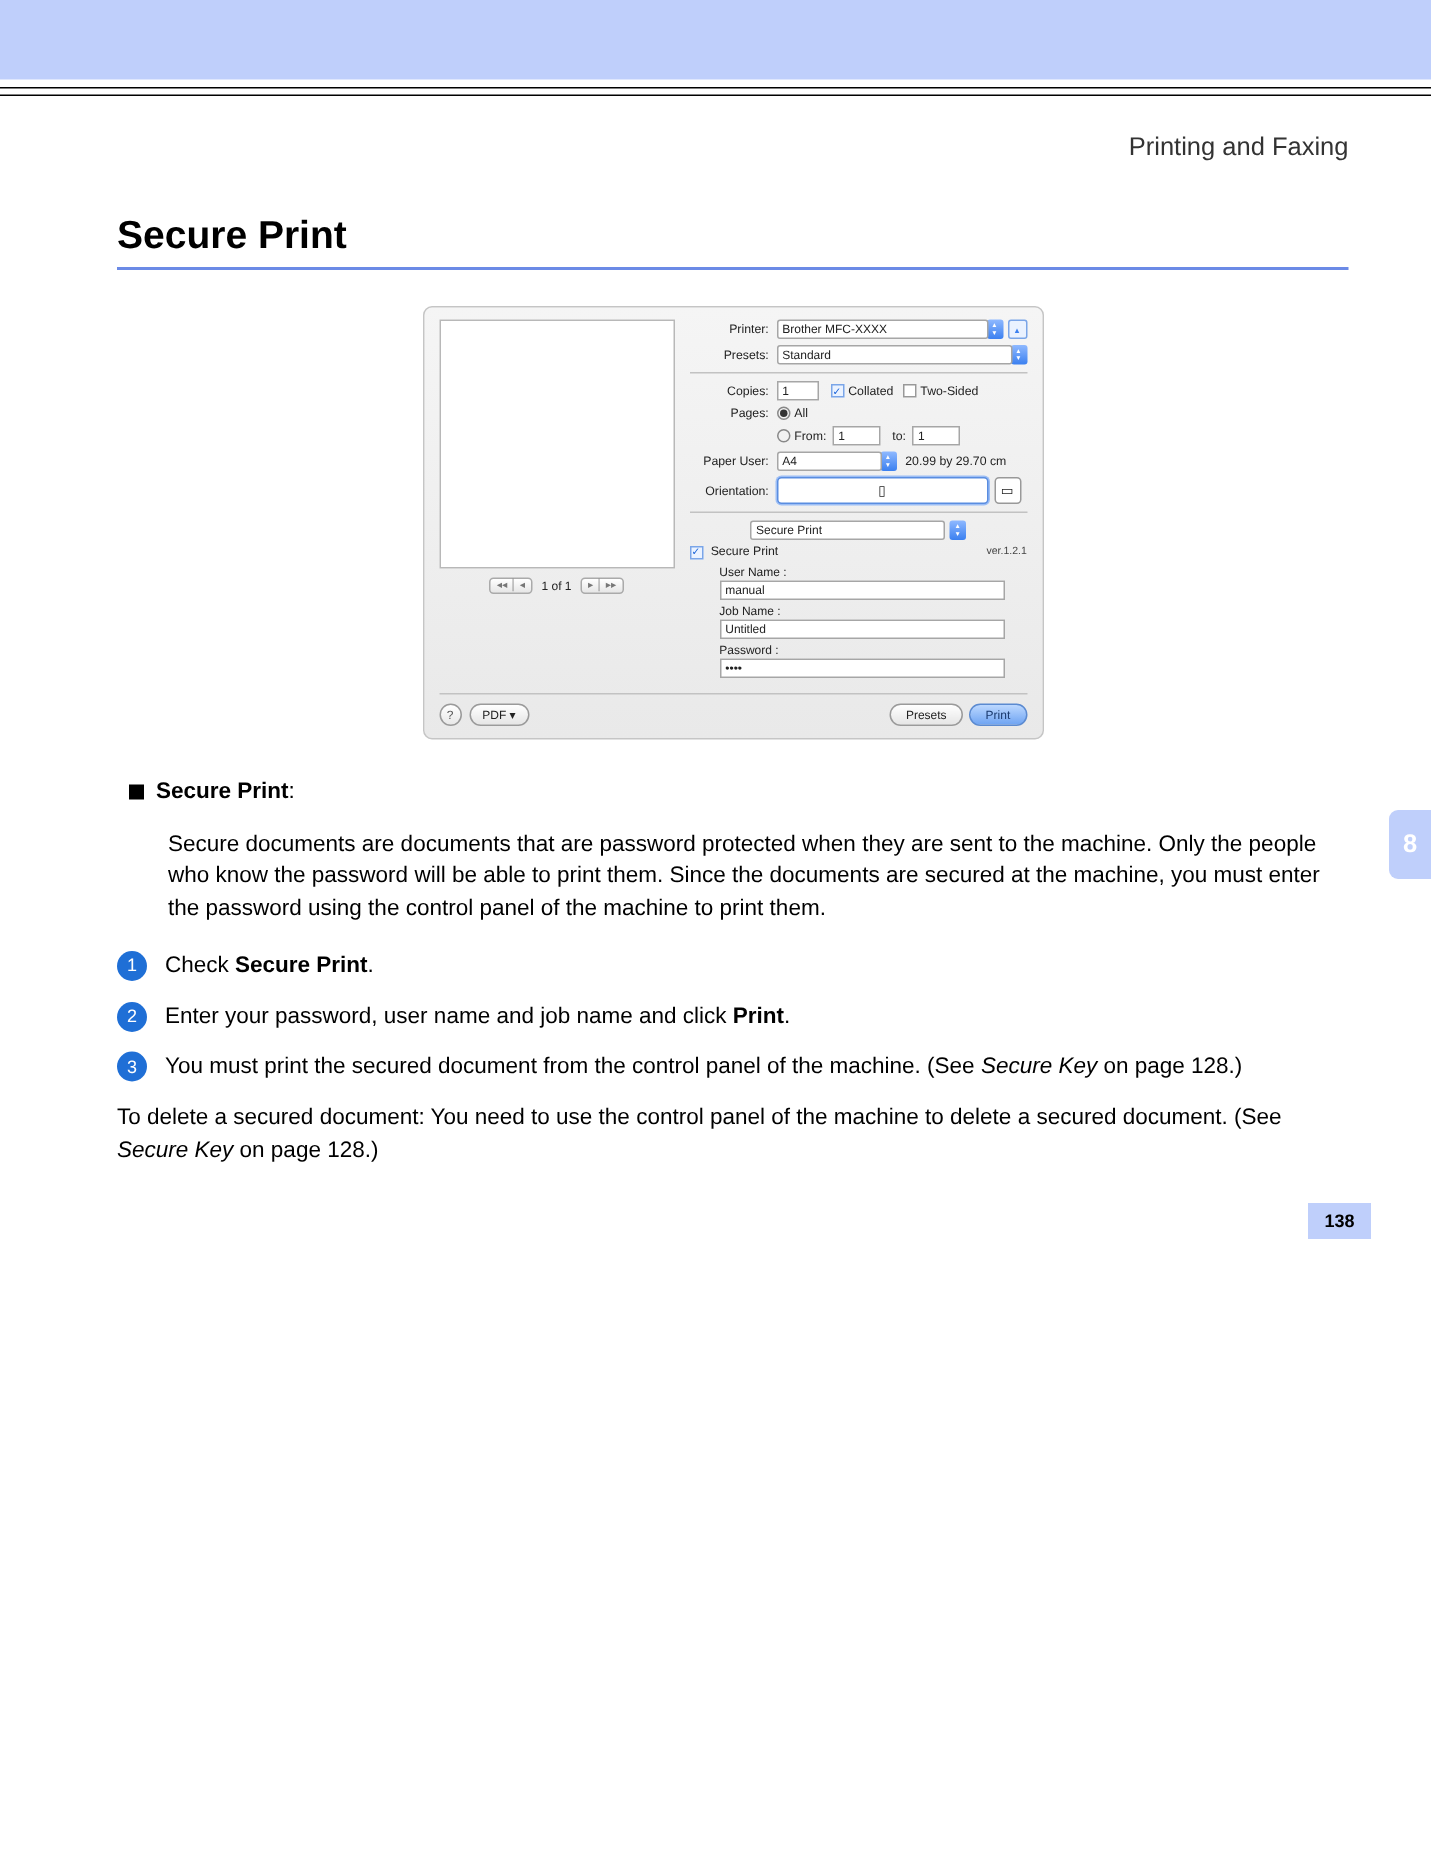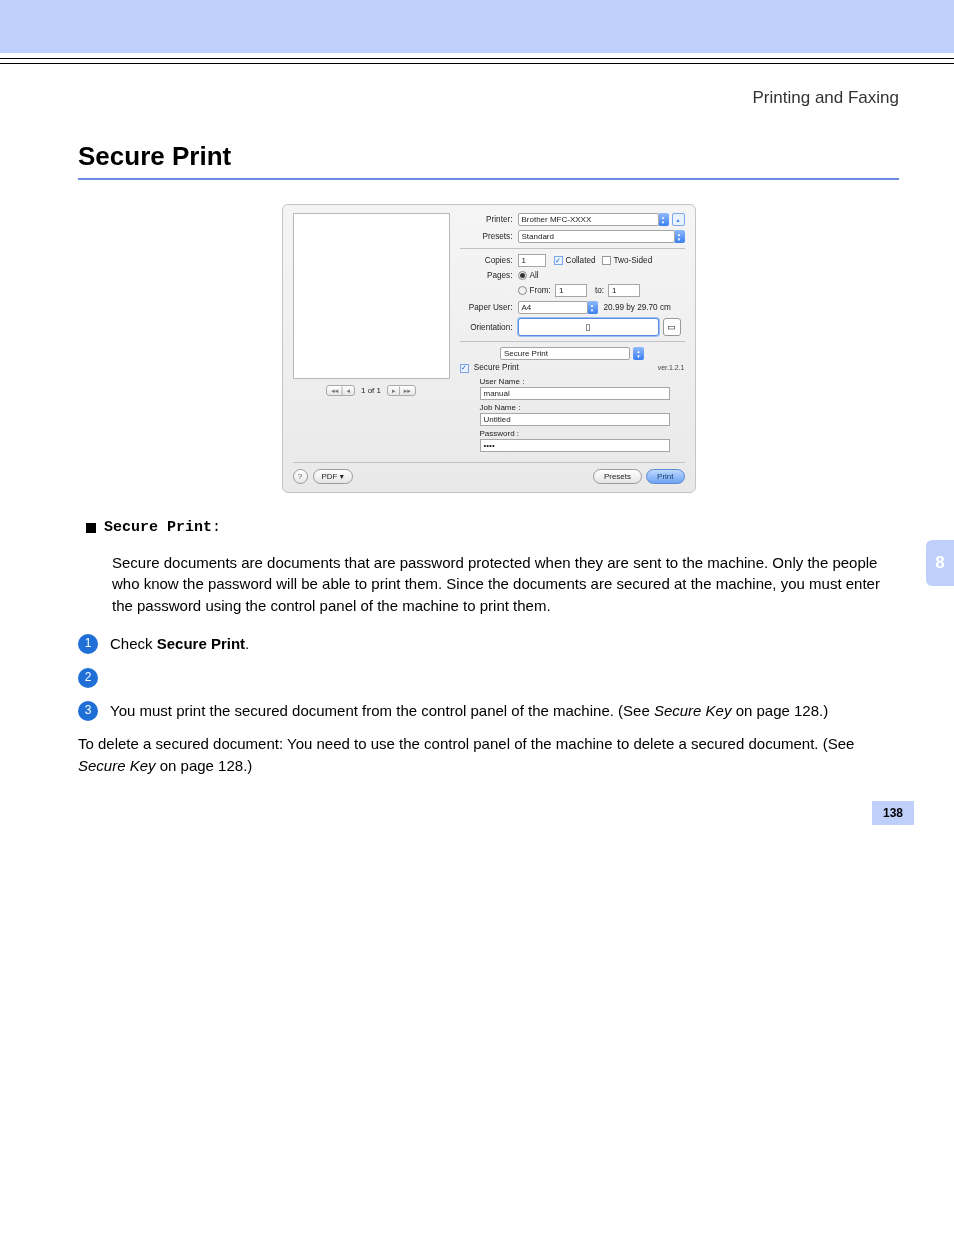--- a/index.html
+++ b/index.html
@@ -141,21 +141,21 @@
   .pwbox{width:26px;}
   .bottombar{display:flex;align-items:center;justify-content:space-between;margin-top:10px;border-top:1px solid #c2c2c2;padding-top:6px;}
   .helpbtn{width:15px;height:15px;border:1px solid #9a9a9a;border-radius:50%;background:linear-gradient(#fff,#e8e8e8);display:flex;align-items:center;justify-content:center;font-size:8px;color:#555;}
   .pdfbtn{border:1px solid #9a9a9a;border-radius:9px;background:linear-gradient(#fff,#e5e5e5);padding:0 8px;height:15px;display:flex;align-items:center;font-size:8px;}
   .actbtn{border:1px solid #9a9a9a;border-radius:9px;background:linear-gradient(#fff,#e5e5e5);padding:0 10px;height:15px;display:flex;align-items:center;font-size:8px;margin-left:4px;}
   .actbtn.primary{background:linear-gradient(#bcd8ff,#6fa4f2);border-color:#5b8ad0;color:#1a3a6e;}
   .ver{font-size:7px;color:#444;}
 
   
   .bullets { margin-left: 8px; }
-  .bul-row { display:flex; margin-bottom:6px;font-family:Liberation Mono, monospace; }
+  .bul-row { display:flex; margin-bottom:6px; }
   .sqmark { width:10px;height:10px;background:#000;margin-top:4px;margin-right:8px;flex:none;}
   .para { margin: 0 0 16px 0; line-height:1.45; }
   .indent { margin-left: 26px; margin-top: 16px; }
   .steps { margin-left: 0; }
   .step { display:flex; margin-bottom:12px; line-height:1.45; }
   .circ {
     width:20px;height:20px;border-radius:50%;
     background:#1f6fd6;color:#fff;font-size:12px;
     display:flex;align-items:center;justify-content:center;
     margin-right:12px;flex:none;margin-top:1px;
@@ -301,20 +301,23 @@
 
   <div class="steps">
     <div class="step">
       <div class="circ">1</div>
       <div>
         <span>Check </span><b>Secure Print</b><span>.</span>
       </div>
     </div>
     <div class="step">
       <div class="circ">2</div>
+      <div>
+        <span>Enter your password, user name and job name and click </span><b>Print</b><span>.</span>
+      </div>
     </div>
     <div class="step">
       <div class="circ">3</div>
       <div>
         <span>You must print the secured document from the control panel of the machine. (See </span><i>Secure Key</i><span> on page 128.)</span>
       </div>
     </div>
   </div>
 
   <p class="para">

